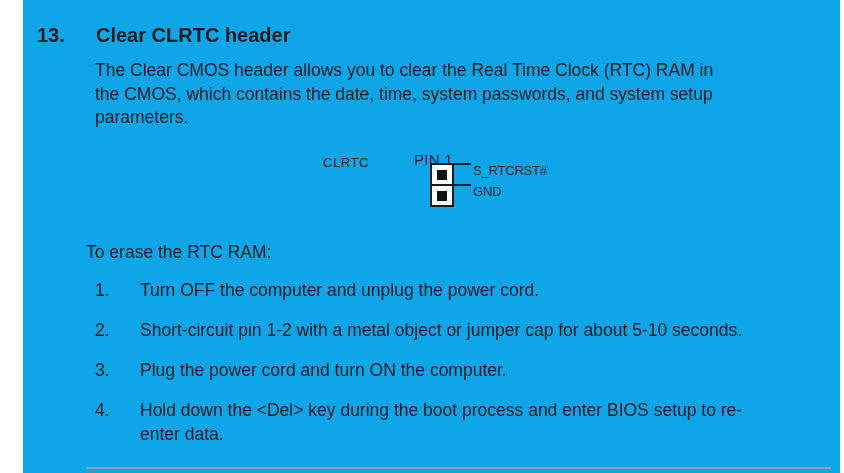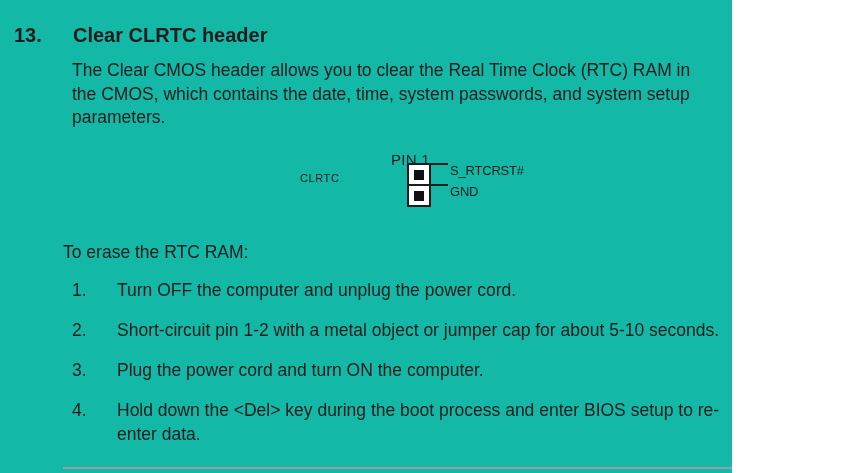--- a/index.html
+++ b/index.html
@@ -2,26 +2,27 @@
 <html><head>
 <meta charset="utf-8">
 <style>
   html, body {
     margin: 0;
     padding: 0;
     background: #ffffff;
   }
   .page {
     position: relative;
-    width: 732px;
+    width: 817px;
     height: 473px;
-    background: #14b8a6;
+    background: #0ea5e9;
     font-family: "Liberation Sans", "DejaVu Sans", sans-serif;
     color: #1c1c1e;
     overflow: hidden;
+    margin-left: 23px;
   }
 
   
   .section-header {
     position: absolute;
     top: 24px;
     left: 14px;
     display: flex;
     font-size: 20px;
     font-weight: bold;
@@ -45,22 +46,22 @@
   .diagram {
     position: absolute;
     top: 145px;
     left: 0;
     width: 844px;
     height: 85px;
   }
   .clrtc-label {
     position: absolute;
     left: 300px;
-    top: 27px;
-    font-size: 11px;
+    top: 10px;
+    font-size: 13px;
     letter-spacing: 0.6px;
   }
   .pin1-label {
     position: absolute;
     left: 391px;
     top: 6px;
     font-size: 15px;
     letter-spacing: 0.3px;
   }
   .connector {

